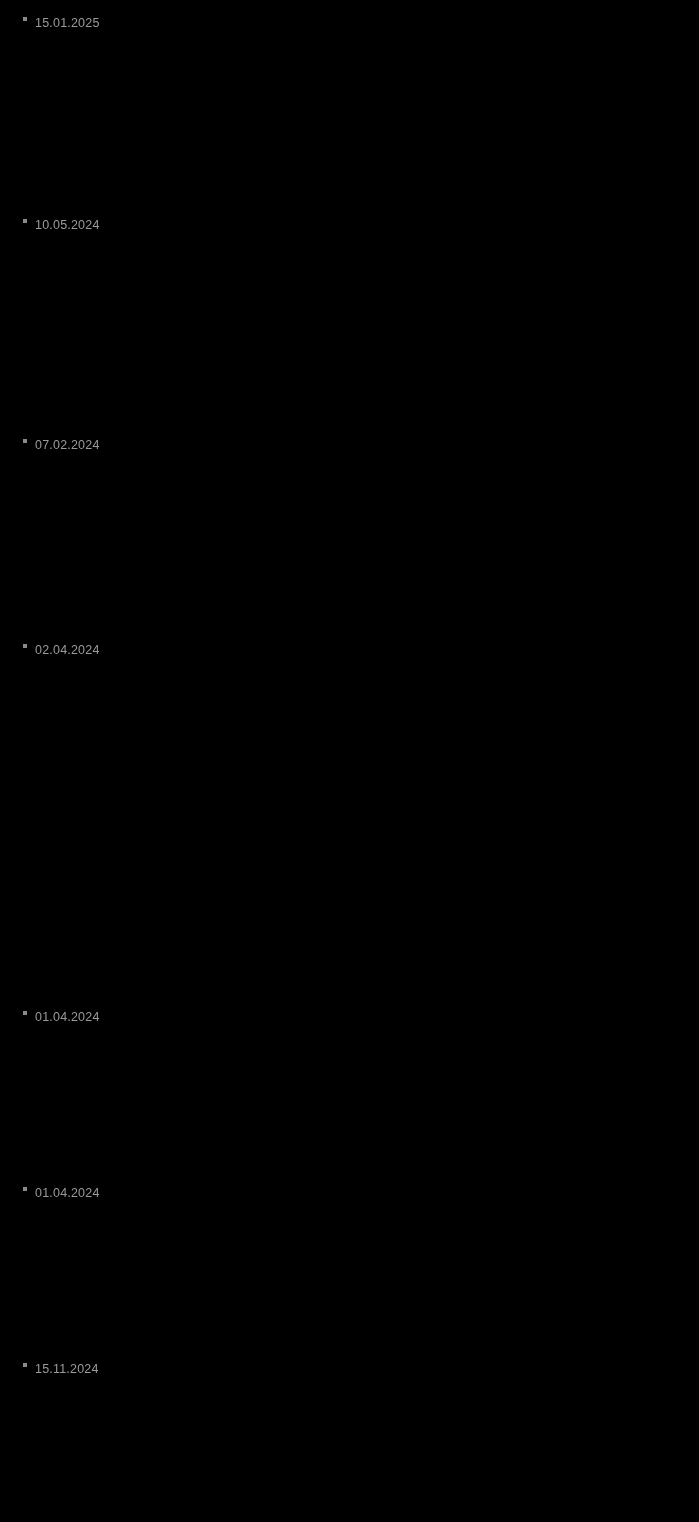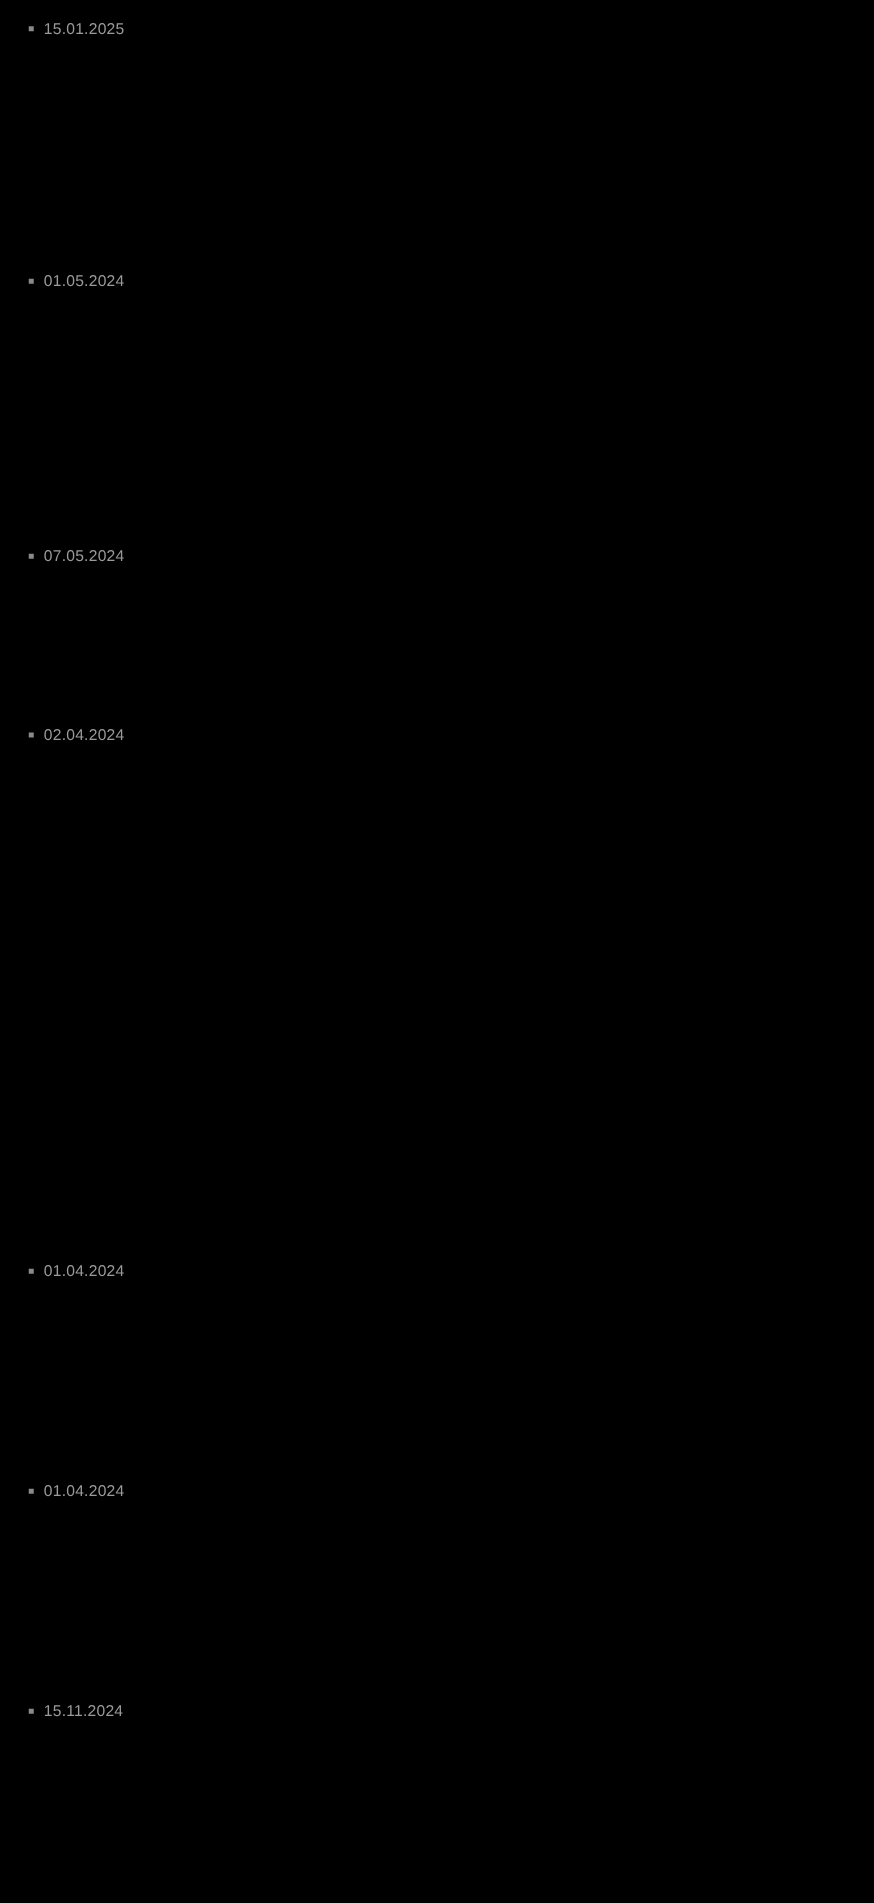--- a/index.html
+++ b/index.html
@@ -16,21 +16,20 @@
   }
   .timeline {
     position: relative;
     width: 100%;
     height: 100%;
   }
   .entry {
     position: absolute;
     left: 0;
     display: flex;
-    align-items: center;
     gap: 8px;
     padding-left: 23px;
     box-sizing: border-box;
   }
   .bullet {
     width: 4px;
     height: 4px;
     background: #8a8a8a;
     display: inline-block;
     flex: 0 0 auto;
@@ -46,27 +45,27 @@
 </head>
 <body>
 
 <div class="timeline">
   <div class="entry" style="top:17px">
     <span class="bullet"></span>
     <span class="date-label">15.01.2025</span>
   </div>
   <div class="entry" style="top:219px">
     <span class="bullet"></span>
-    <span class="date-label">01.05.2024</span>
+    <span class="date-label">10.05.2024</span>
   </div>
   <div class="entry" style="top:439px">
     <span class="bullet"></span>
-    <span class="date-label">07.05.2024</span>
+    <span class="date-label">07.02.2024</span>
   </div>
-  <div class="entry" style="top:582px">
+  <div class="entry" style="top:644px">
     <span class="bullet"></span>
     <span class="date-label">02.04.2024</span>
   </div>
   <div class="entry" style="top:1011px">
     <span class="bullet"></span>
     <span class="date-label">01.04.2024</span>
   </div>
   <div class="entry" style="top:1187px">
     <span class="bullet"></span>
     <span class="date-label">01.04.2024</span>

